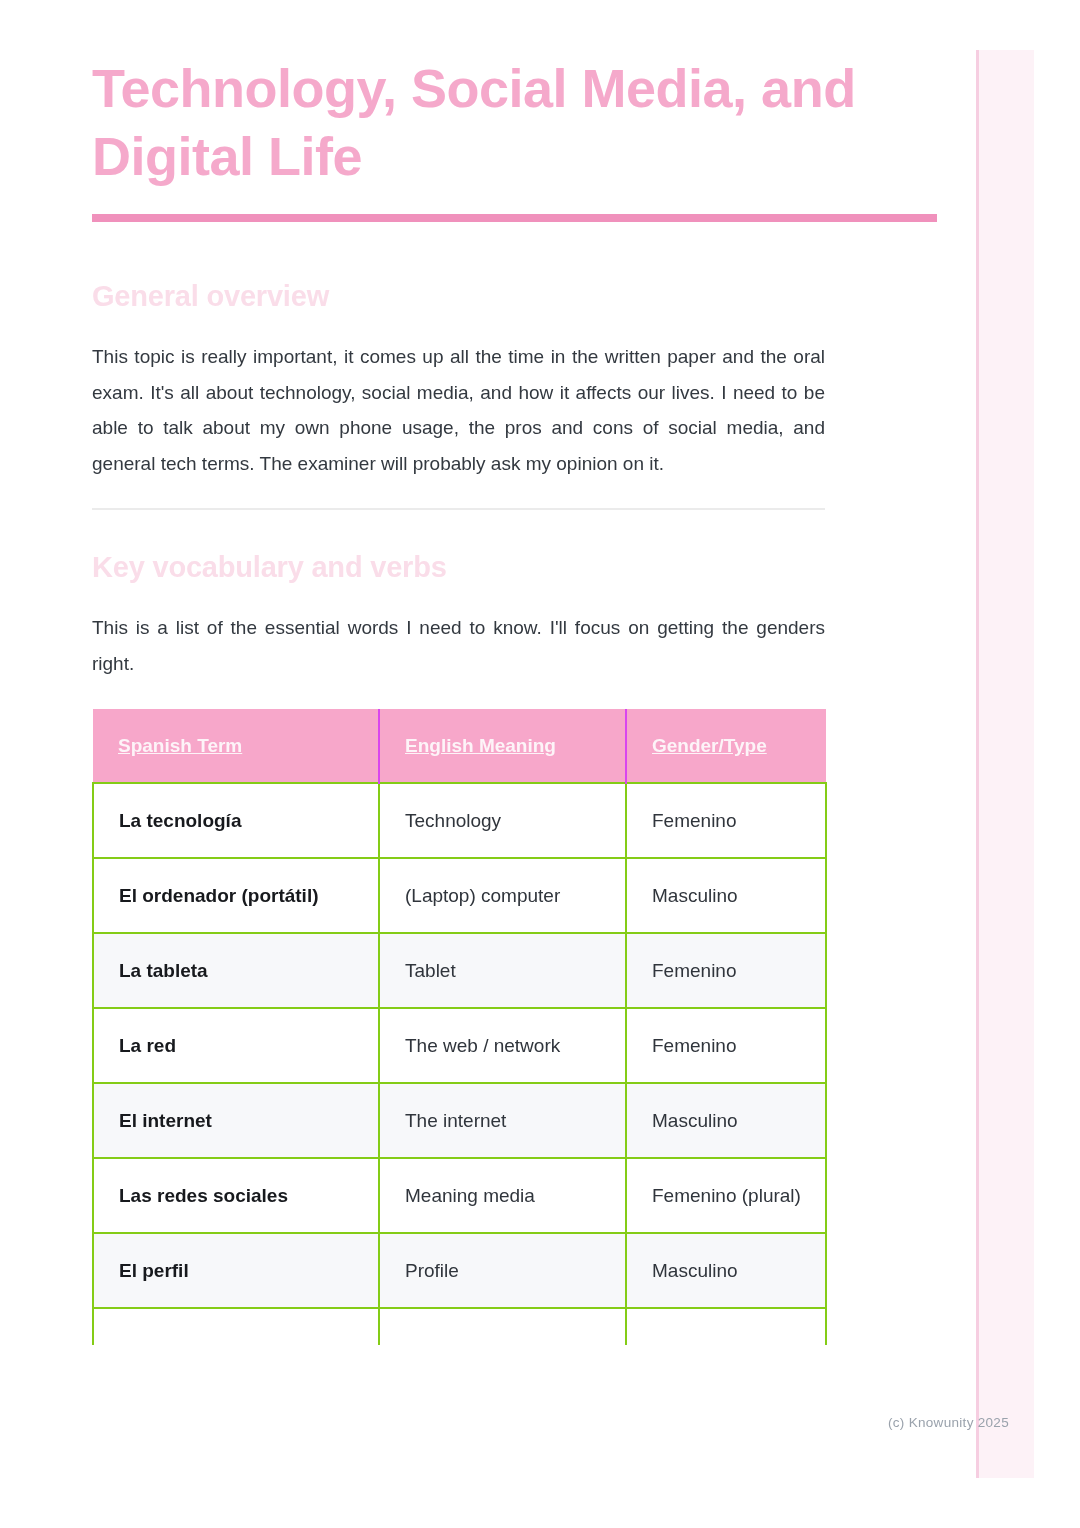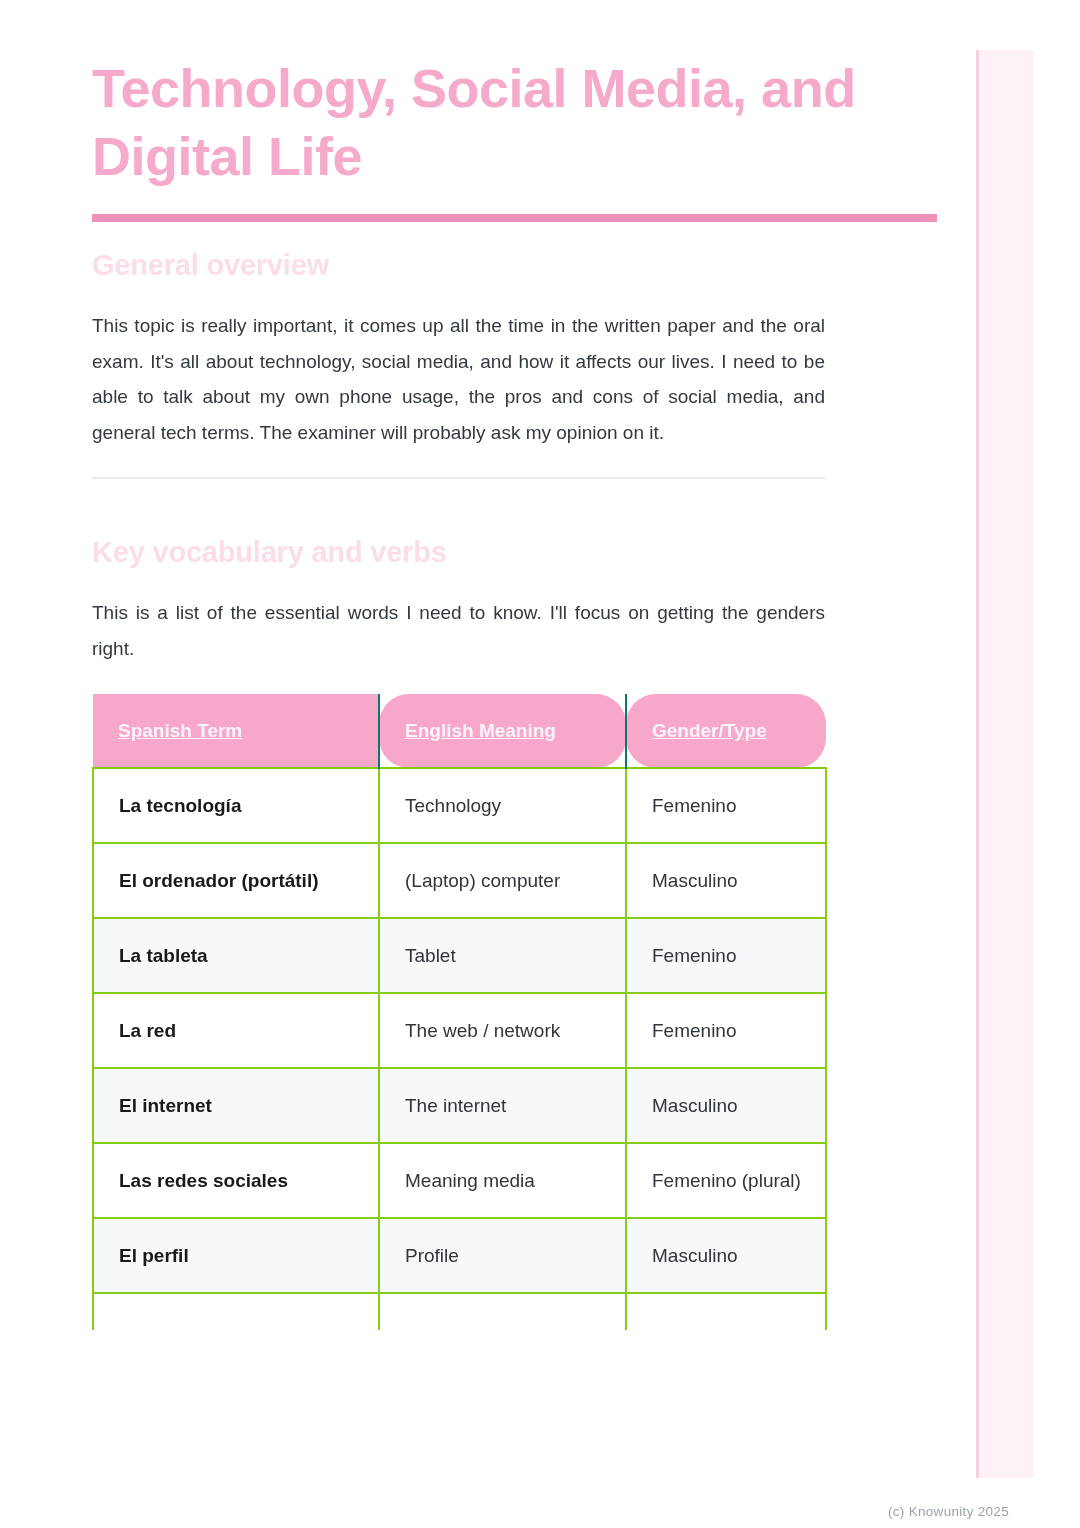--- a/index.html
+++ b/index.html
@@ -41,22 +41,22 @@
     height: 8px;
     background: #f091bc;
   }
   .section-heading {
     font-size: 29px;
     line-height: 34px;
     font-weight: 800;
     color: #fadde9;
     letter-spacing: -0.2px;
   }
-  .heading-general { margin-top: 26px; }
-  .heading-key     { margin-top: 56px; }
+  .heading-general { margin-top: 57px; }
+  .heading-key     { margin-top: 40px; }
   .body-text {
     width: 733px;
     margin-top: 26px;
     font-size: 19px;
     line-height: 35.5px;
     color: #333940;
     text-align: justify;
   }
   .divider {
     margin-top: 27px;
@@ -77,40 +77,40 @@
   table.vocab th {
     background: #f7a7ca;
     color: #fdf4f8;
     font-size: 19px;
     line-height: 25px;
     font-weight: 700;
     text-align: left;
     padding: 24px 18px 24px 25px;
     text-decoration: underline;
   }
-  table.vocab th + th { border-left: 2px solid #0f766e; border-radius: 30px; }
+  table.vocab th + th { border-left: 2px solid #d946ef; }
   table.vocab td {
     border: 2px solid #84cc16;
     background: #ffffff;
     font-size: 19px;
     line-height: 27px;
     color: #30353c;
     padding: 23px 18px 23px 25px;
     vertical-align: middle;
   }
   table.vocab td.term { font-weight: 700; color: #17191d; }
   table.vocab tr.alt td { background: #f7f8fa; }
   table.vocab tr.cut td {
     height: 37px;
     padding: 0 25px;
     border-bottom: none;
   }
   .footer-copyright {
     position: absolute;
-    top: 1504px;
+    top: 1415px;
     left: 888px;
     font-size: 13.5px;
     color: #9aa2ac;
     letter-spacing: 0.3px;
     z-index: 2;
   }
 </style>
 </head>
 <body>
 

